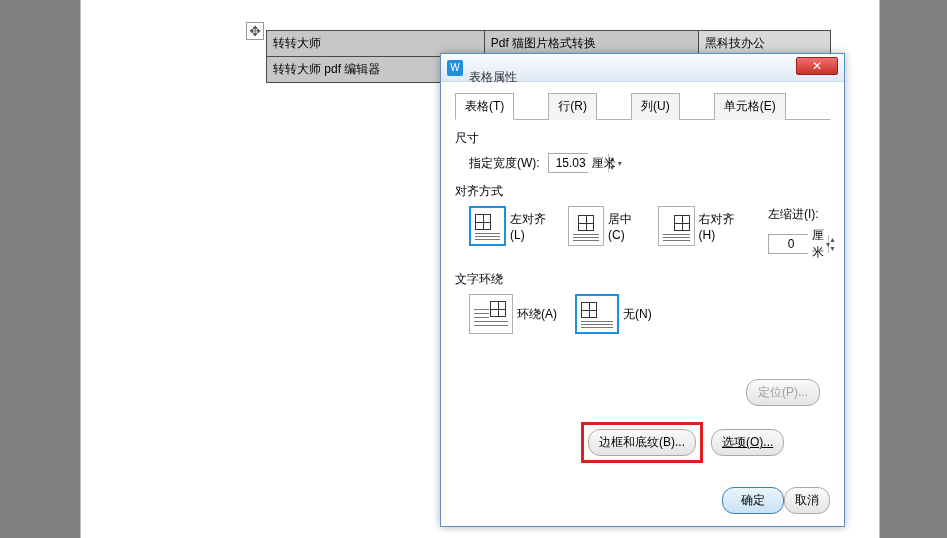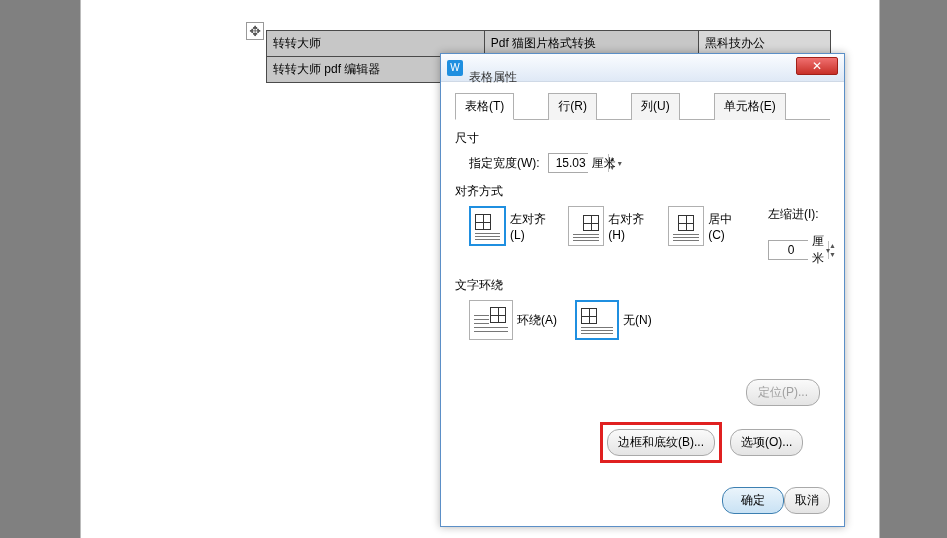--- a/index.html
+++ b/index.html
@@ -182,21 +182,21 @@
   }
   .preview .box::before { content:""; position:absolute; left:50%; top:0; bottom:0; width:1px; background:#333; }
   .preview .box::after { content:""; position:absolute; top:50%; left:0; right:0; height:1px; background:#333; }
   .preview.left .box { align-self: flex-start; }
   .preview.center .box { align-self: center; }
   .preview.right .box { align-self: flex-end; }
   .preview .lines { display:flex; flex-direction:column; gap:2px; }
   .preview .lines span { height:1px; background:#777; }
   .opt-label { font-size: 12px; }
   .indent-block { margin-left: 10px; }
-  .indent-block .lbl { margin-bottom: 10px; }
+  .indent-block .lbl { margin-bottom: 4px; }
   .indent-row { display:flex; align-items:center; }
   .wrap-around .box { position:absolute; top:6px; right:6px; }
   .wrap-around { position:relative; }
   .wrap-around .wlines span { height:1px; background:#777; display:block; margin-bottom:3px;}
   .wrap-around .wlines span.full { width:100%;}
   .wrap-around .wlines span.short { width:45%;}
   .btn {
     border: 1px solid #a9a9a9;
     background: linear-gradient(#fafafa,#e4e4e4);
     padding: 4px 10px;
@@ -206,25 +206,26 @@
   }
   .btn.disabled { color: #a0a0a0; }
   .pos-btn {
     position: absolute;
     right: 24px;
     top: 325px;
     width: 74px;
   }
   .border-btn-wrap {
     position: absolute;
-    left: 159px;
+    left: 140px;
     top: 368px;
     display:flex;
     gap:8px;
     align-items:center;
+    text-decoration:underline;
   }
   .red-box {
     border: 3px solid #e02020;
     padding: 4px;
   }
   .footer {
     position: absolute;
     bottom: 12px;
     right: 14px;
     display: flex;
@@ -295,40 +296,40 @@
             <div class="box"></div>
             <div class="lines">
               <span></span>
               <span></span>
               <span></span>
             </div>
           </div>
         <span class="opt-label">左对齐(L)</span>
       </div>
       <div class="opt">
+        <div class="preview center">
+            <div class="box"></div>
+            <div class="lines">
+              <span></span>
+              <span></span>
+              <span></span>
+            </div>
+          </div>
+        <span class="opt-label">居中(C)</span>
+      </div>
+      <div class="opt">
         <div class="preview right">
             <div class="box"></div>
             <div class="lines">
               <span></span>
               <span></span>
               <span></span>
             </div>
           </div>
         <span class="opt-label">右对齐(H)</span>
-      </div>
-      <div class="opt">
-        <div class="preview center">
-            <div class="box"></div>
-            <div class="lines">
-              <span></span>
-              <span></span>
-              <span></span>
-            </div>
-          </div>
-        <span class="opt-label">居中(C)</span>
       </div>
       <div class="indent-block">
         <div class="lbl">左缩进(I):</div>
         <div class="indent-row">
           <div class="spinner">
             <input value="0" style="">
             <div class="arrows">
               <div>▲</div>
               <div>▼</div>
             </div>

